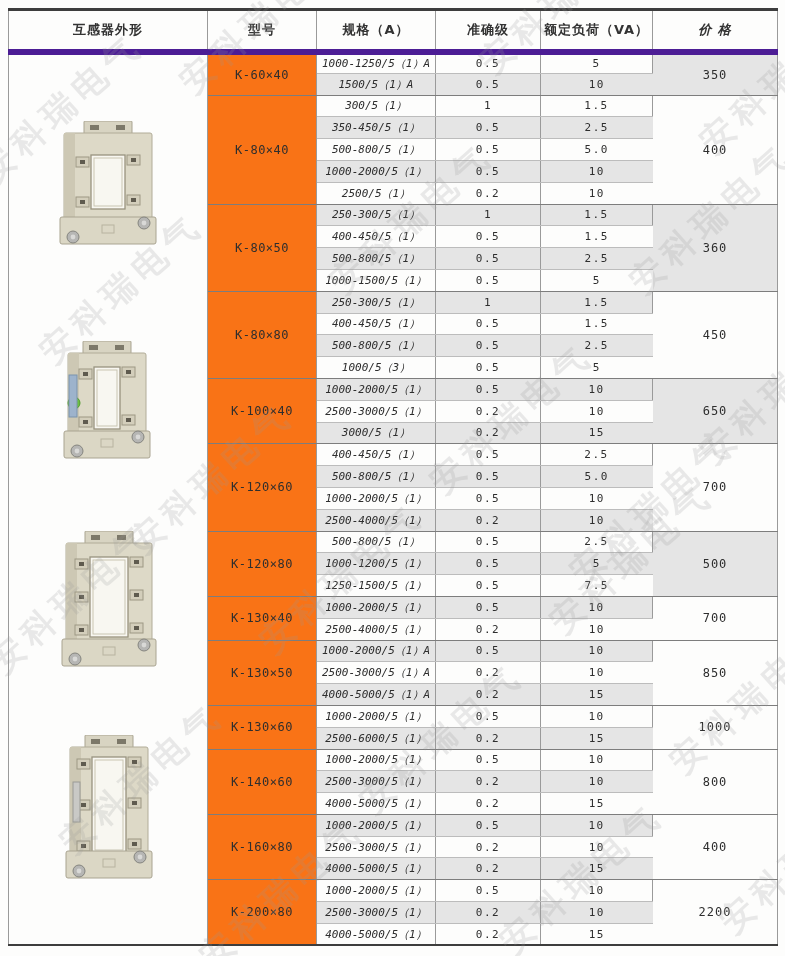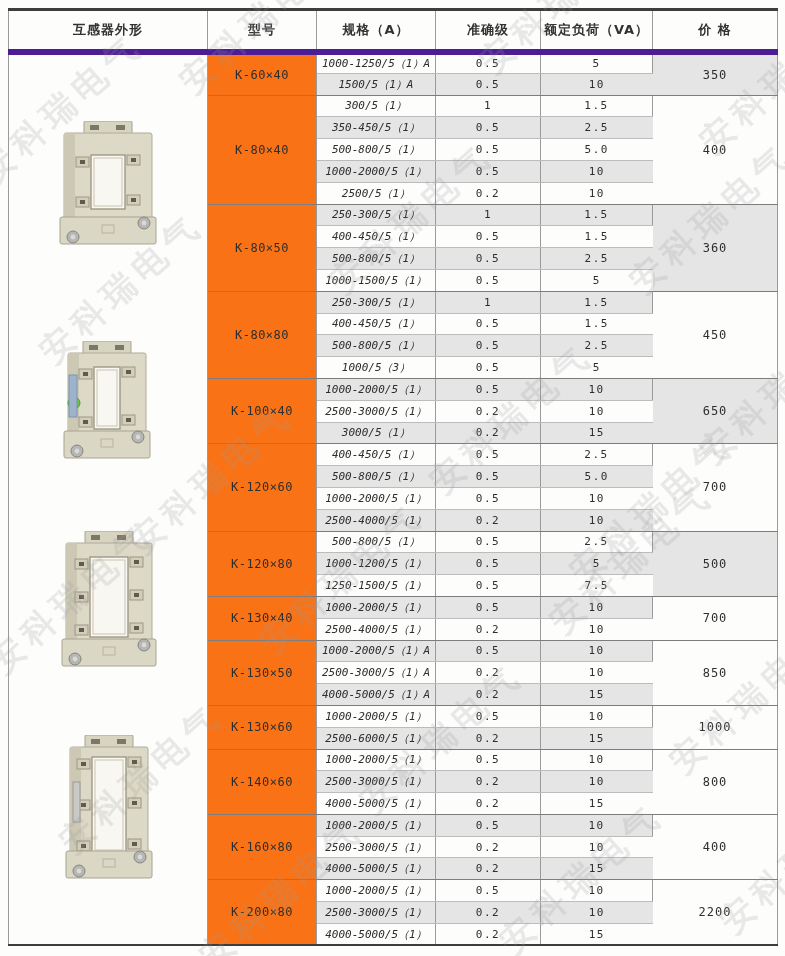--- a/index.html
+++ b/index.html
@@ -27,21 +27,21 @@
     border-left:1px solid #9a9a9a;
     border-right:1px solid #9a9a9a;
   }
   thead tr{height:42px;}
   tbody tr{height:21.8px;}
   th{
     font-size:13px;font-weight:bold;color:#333;
     border-bottom:6px solid #4c1d95;border-right:1px solid #9a9a9a;
     background:transparent;letter-spacing:1px;
   }
-  th:last-child{border-right:none;}
+  th:last-child{border-right:none;font-style:italic;}
   td{
     text-align:center;vertical-align:middle;
     font-size:11px;color:#2e2e2e;
     border-right:1px solid #9a9a9a;
     border-bottom:1px solid #bcbcbc;
     padding:0;line-height:1;
     font-family:"DejaVu Sans Mono","DejaVu Sans",monospace;
   }
   td:last-child{border-right:none;}
   td.gray{background:#e5e5e5;}

